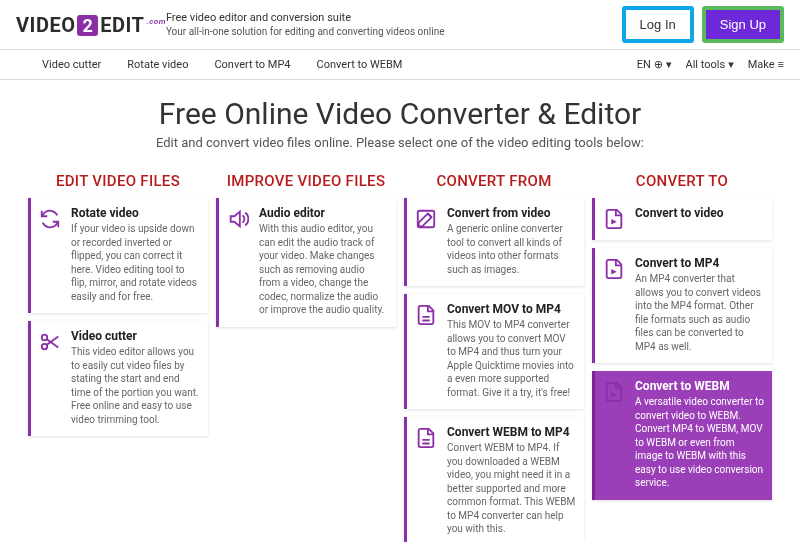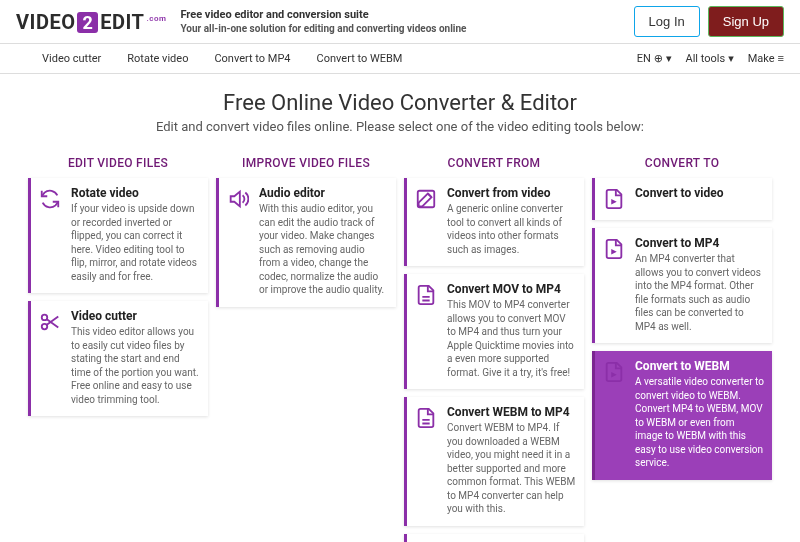--- a/index.html
+++ b/index.html
@@ -1,36 +1,36 @@
 <!DOCTYPE html>
 <html><head>
 <meta charset="utf-8">
 <style>
 *{margin:0;padding:0;box-sizing:border-box;}
 body{font-family:-apple-system,BlinkMacSystemFont,"Segoe UI",Roboto,Arial,sans-serif;background:#fff;color:#333;width:800px;overflow:hidden;}
 .topbar{display:flex;align-items:center;padding:6px 16px 6px 16px;border-bottom:1px solid #ddd;}
 .logo{display:flex;align-items:baseline;font-weight:700;font-size:20px;letter-spacing:0.5px;}
 .logo .v{color:#2c2c2c;}
 .logo .badge{background:#8b2fa8;color:#fff;border-radius:3px;padding:0 5px;margin:0 2px;font-size:18px;}
-.logo .com{color:#8b2fa8;font-size:8px;font-weight:600;margin-left:2px;position:relative;top:-8px;}
-.tagline{margin-left:14px;font-size:10px;color:#555;line-height:1.3;font-weight:bold;}
+.logo .com{color:#8b2fa8;font-size:8px;font-weight:600;margin-left:2px;position:relative;top:-8px;font-style:italic;}
+.tagline{font-size:10px;color:#555;line-height:1.3;}
 .tagline .t1{font-size:11px;color:#333;}
 .spacer{flex:1;}
-.btn{padding:7px 14px;font-size:13px;border:1px solid #0ea5e9;background:#fff;border-radius:3px;margin-left:8px;cursor:pointer;color:#333;}
-.btn.signup{background:#7f1d1d;border-color:#5cb85c;color:#fff;font-weight:500;}
+.btn{padding:7px 14px;font-size:13px;border:4px solid #0ea5e9;background:#fff;border-radius:3px;margin-left:8px;cursor:pointer;color:#333;}
+.btn.signup{background:#6d28d9;border-color:#5cb85c;color:#fff;font-weight:500;}
 .navbar{display:flex;align-items:center;padding:0 16px 0 42px;border-bottom:1px solid #ddd;font-size:11px;}
 .navbar a{color:#333;text-decoration:none;padding:8px 16px 8px 0;margin-right:10px;}
 .navbar .right{margin-left:auto;display:flex;gap:14px;align-items:center;color:#333;justify-content:center;}
 .navbar .right span{display:flex;align-items:center;gap:3px;}
 .hero{text-align:center;padding:16px 0 10px;}
-.hero h1{font-size:22px;font-weight:400;color:#333;margin-bottom:4px;}
+.hero h1{font-size:30px;font-weight:400;color:#333;margin-bottom:4px;}
 .hero p{font-size:13px;color:#555;}
 .cols{display:flex;padding:6px 28px 0;gap:8px;}
 .col{flex:1;min-width:0;}
-.colhead{color:#701a75;font-size:12px;font-weight:500;text-align:center;padding:6px 0 8px;letter-spacing:0.3px;}
+.colhead{color:#b91c1c;font-size:15px;font-weight:500;text-align:center;padding:6px 0 8px;letter-spacing:0.3px;}
 .card{display:flex;gap:8px;padding:8px 8px 10px 6px;border-left:3px solid #8b2fa8;background:#fff;box-shadow:0 1px 3px rgba(0,0,0,0.12);margin-bottom:8px;cursor:pointer;}
 .card.active{background:#9b3fb8;color:#fff;border-left-color:#7a2590;}
 .card .ic{flex:0 0 26px;display:flex;align-items:flex-start;justify-content:center;padding-top:2px;}
 .card .ic svg{width:22px;height:22px;}
 .card .txt{flex:1;min-width:0;}
 .card h3{font-size:12px;font-weight:700;margin-bottom:2px;color:#222;}
 .card p{font-size:10px;line-height:1.35;color:#666;}
 .card.active h3,.card.active p{color:#fff;}
 .ic-stroke{stroke:#8b2fa8;fill:none;stroke-width:2;}
 .ic-fill{fill:#8b2fa8;}

